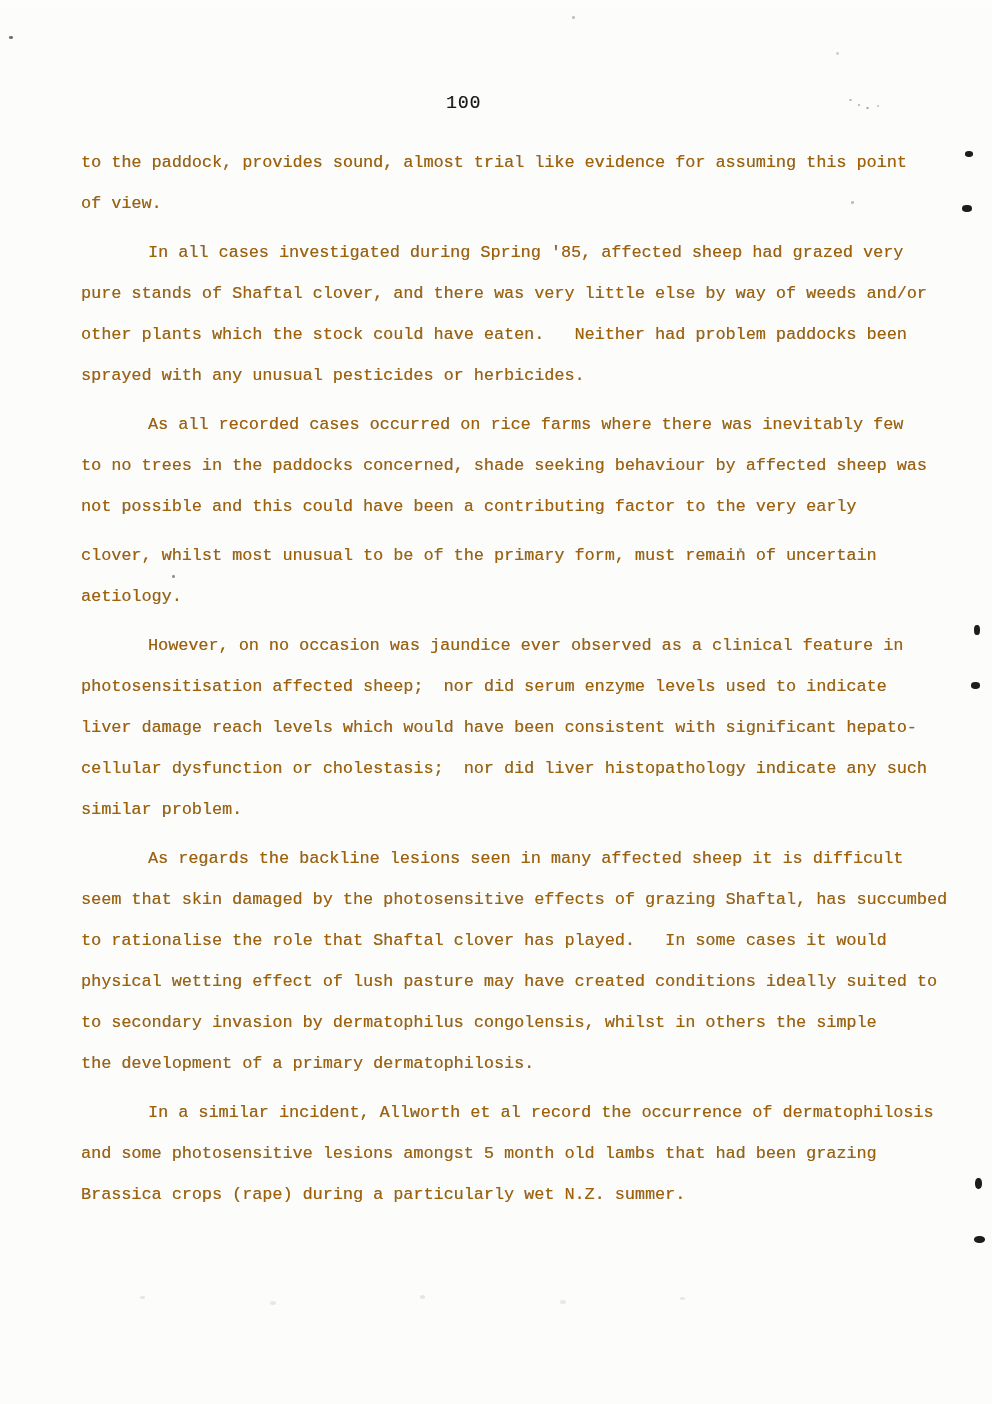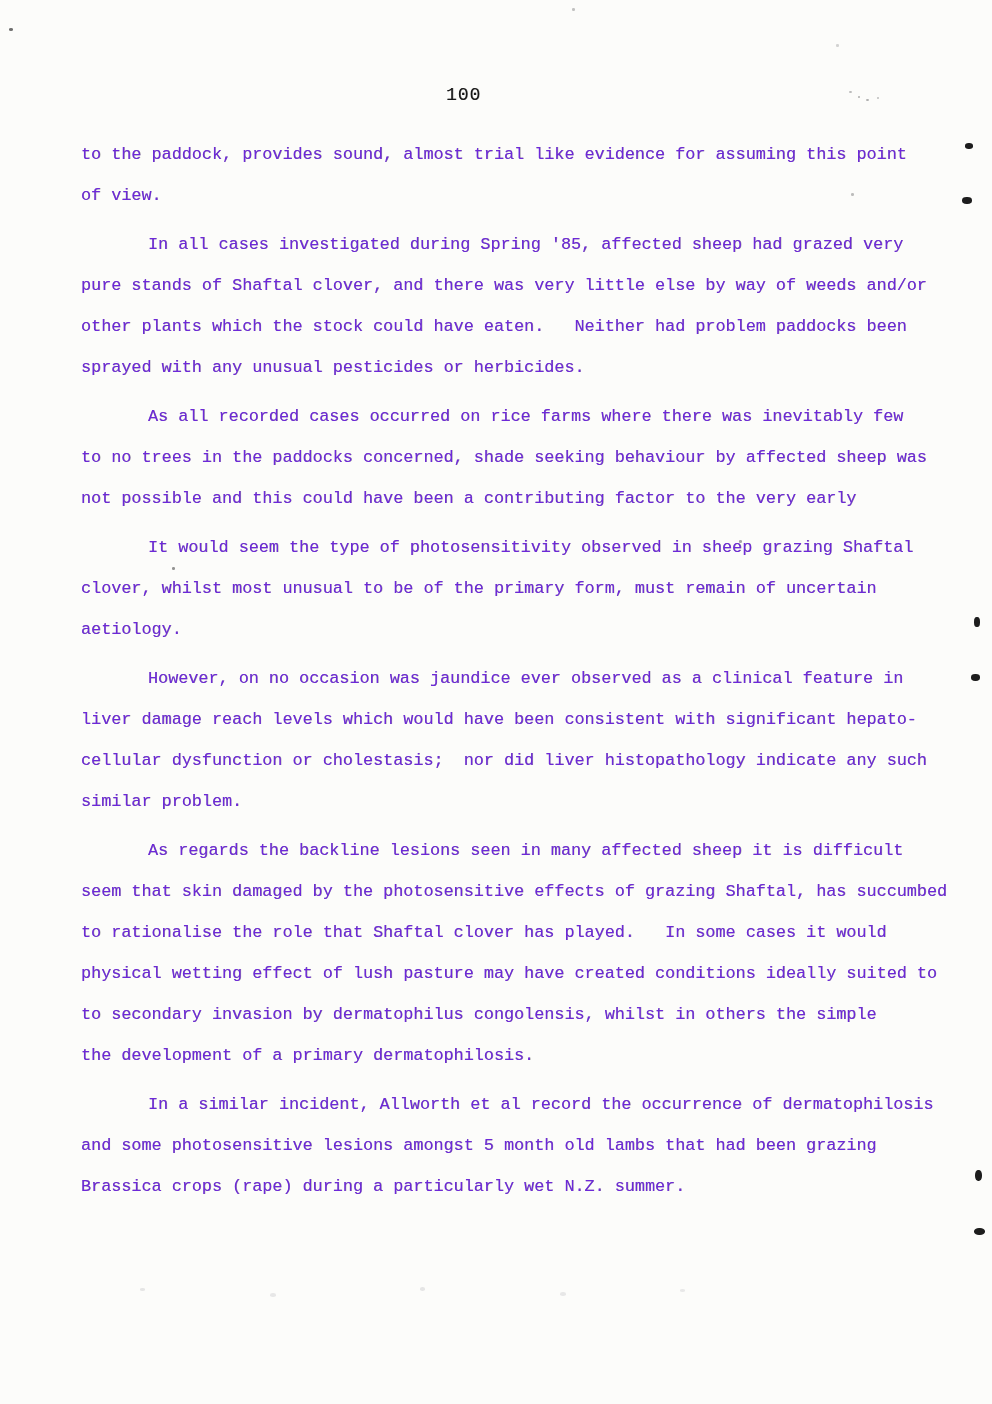--- a/index.html
+++ b/index.html
@@ -12,20 +12,21 @@
     height: 1404px;
     background: #fdfdfc;
     position: relative;
     overflow: hidden;
     font-family: "Liberation Mono", "DejaVu Sans Mono", monospace;
   }
   .page {
     position: absolute;
     inset: 0;
     background: #fcfcfa;
+    margin-top: 8px;
   }
   .page-number {
     position: absolute;
     top: 84px;
     left: 446px;
     font-size: 18px;
     line-height: 22px;
     color: #171717;
     letter-spacing: 1px;
     text-shadow: 0.4px 0.4px 0 rgba(10,10,10,0.45);
@@ -39,21 +40,21 @@
     color: #1a1a1a;
   }
   .para {
     margin: 0 0 8px 0;
     padding: 0;
   }
   .line {
     white-space: pre;
     font-size: 16.8px;
     line-height: 41px;
-    color: #6d28d9;
+    color: #a16207;
     text-shadow: 0.35px 0.35px 0 rgba(15,15,15,0.4);
   }
   .line.indent {
     text-indent: 67px;
   }
   .speck {
     position: absolute;
     border-radius: 45%;
   }
 </style>
@@ -78,27 +79,27 @@
       <div class="line">sprayed with any unusual pesticides or herbicides.</div>
     </div>
 
     <div class="para">
       <div class="line indent">As all recorded cases occurred on rice farms where there was inevitably few</div>
       <div class="line">to no trees in the paddocks concerned, shade seeking behaviour by affected sheep was</div>
       <div class="line">not possible and this could have been a contributing factor to the very early</div>
     </div>
 
     <div class="para">
-      <div class="line indent">It would seem the type of photosensitivity observed in sheep grazing Shaftal</div>
       <div class="line">clover, whilst most unusual to be of the primary form, must remain of uncertain</div>
       <div class="line">aetiology.</div>
     </div>
 
     <div class="para">
       <div class="line indent">However, on no occasion was jaundice ever observed as a clinical feature in</div>
+      <div class="line">photosensitisation affected sheep;  nor did serum enzyme levels used to indicate</div>
       <div class="line">liver damage reach levels which would have been consistent with significant hepato-</div>
       <div class="line">cellular dysfunction or cholestasis;  nor did liver histopathology indicate any such</div>
       <div class="line">similar problem.</div>
     </div>
 
     <div class="para">
       <div class="line indent">As regards the backline lesions seen in many affected sheep it is difficult</div>
       <div class="line">seem that skin damaged by the photosensitive effects of grazing Shaftal, has succumbed</div>
       <div class="line">to rationalise the role that Shaftal clover has played.   In some cases it would</div>
       <div class="line">physical wetting effect of lush pasture may have created conditions ideally suited to</div>

